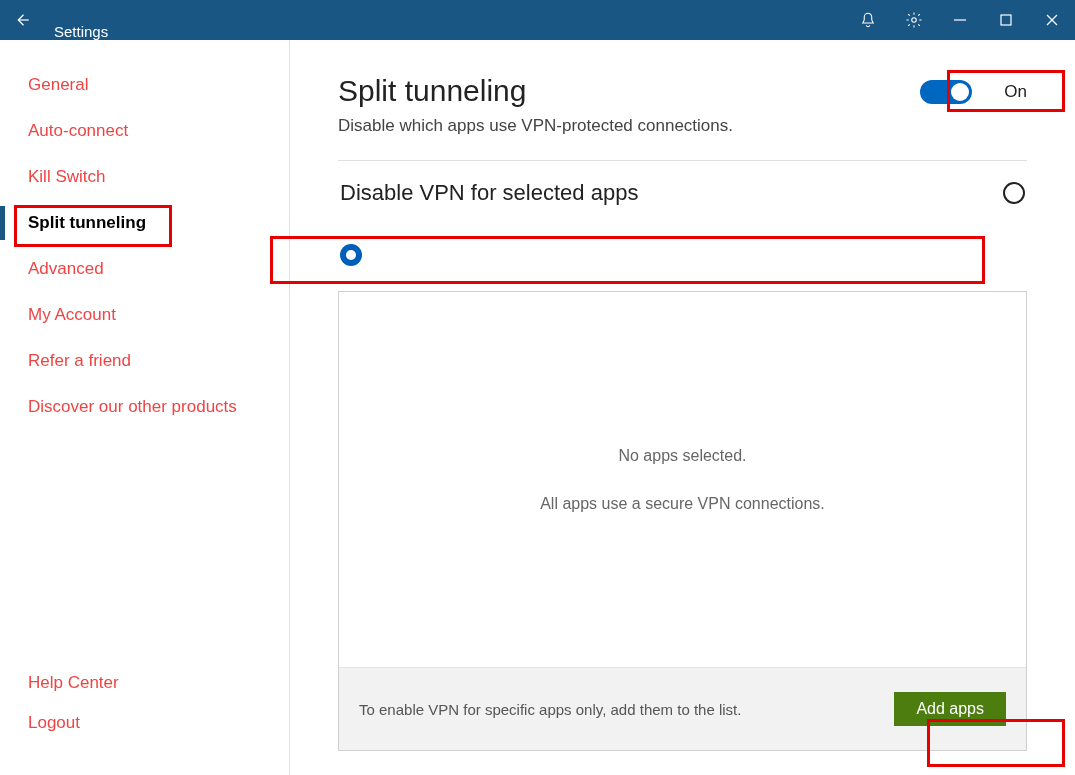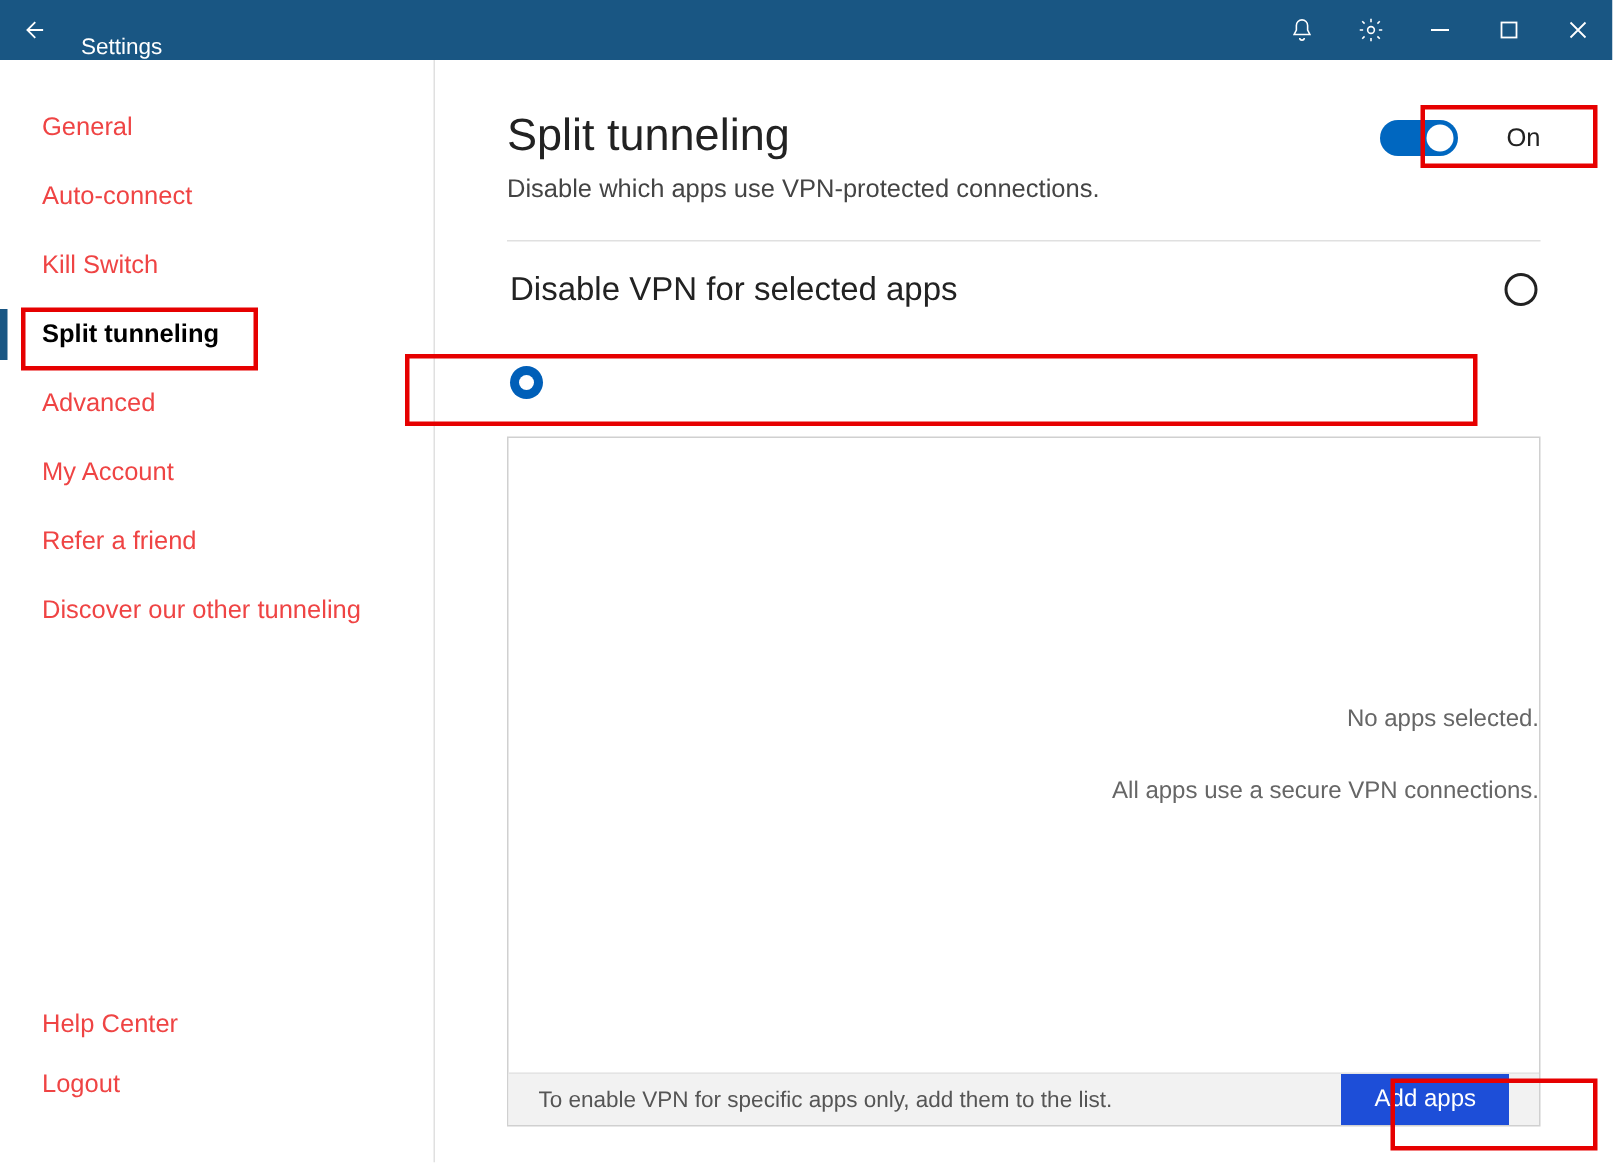--- a/index.html
+++ b/index.html
@@ -135,38 +135,38 @@
     border:1px solid #d0d0d0;
     height:460px;
     display:flex;
     flex-direction:column;
     margin-top:6px;
   }
   .apps-empty {
     flex:1;
     display:flex;
     flex-direction:column;
-    align-items:flex-end;
+    align-items:center;
     justify-content:center;
     font-size:16px;
     color:#666;
     line-height:1.5;
     gap:24px;
   }
   .apps-footer {
     background:#f2f2f2;
     border-top:1px solid #e4e4e4;
     display:flex;
     align-items:center;
     justify-content:space-between;
-    padding:0 20px;
+    padding:24px 20px;
   }
   .apps-footer .hint { font-size:15px; color:#555;}
   .add-btn {
-    background:#1d4ed8;
+    background:#4d7c0f;
     color:#fff;
     border:none;
     font-size:16px;
     padding:8px 22px;
     cursor:pointer;
   }
 </style>
 </head>
 <body>
 
@@ -211,21 +211,21 @@
 <div class="body">
 
   <div class="sidebar">
     <div class="side-item">General</div>
     <div class="side-item">Auto-connect</div>
     <div class="side-item">Kill Switch</div>
     <div class="side-item selected">Split tunneling</div>
     <div class="side-item">Advanced</div>
     <div class="side-item">My Account</div>
     <div class="side-item">Refer a friend</div>
-    <div class="side-item">Discover our other tunneling</div>
+    <div class="side-item">Discover our other products</div>
 
     <div class="side-bottom">
       <div class="side-item">Help Center</div>
       <div class="side-item">Logout</div>
     </div>
 
     <div class="highlight-box" style="left:14px; top:165px; width:158px; height:42px;"></div>
   </div>
 
   <div class="main">

